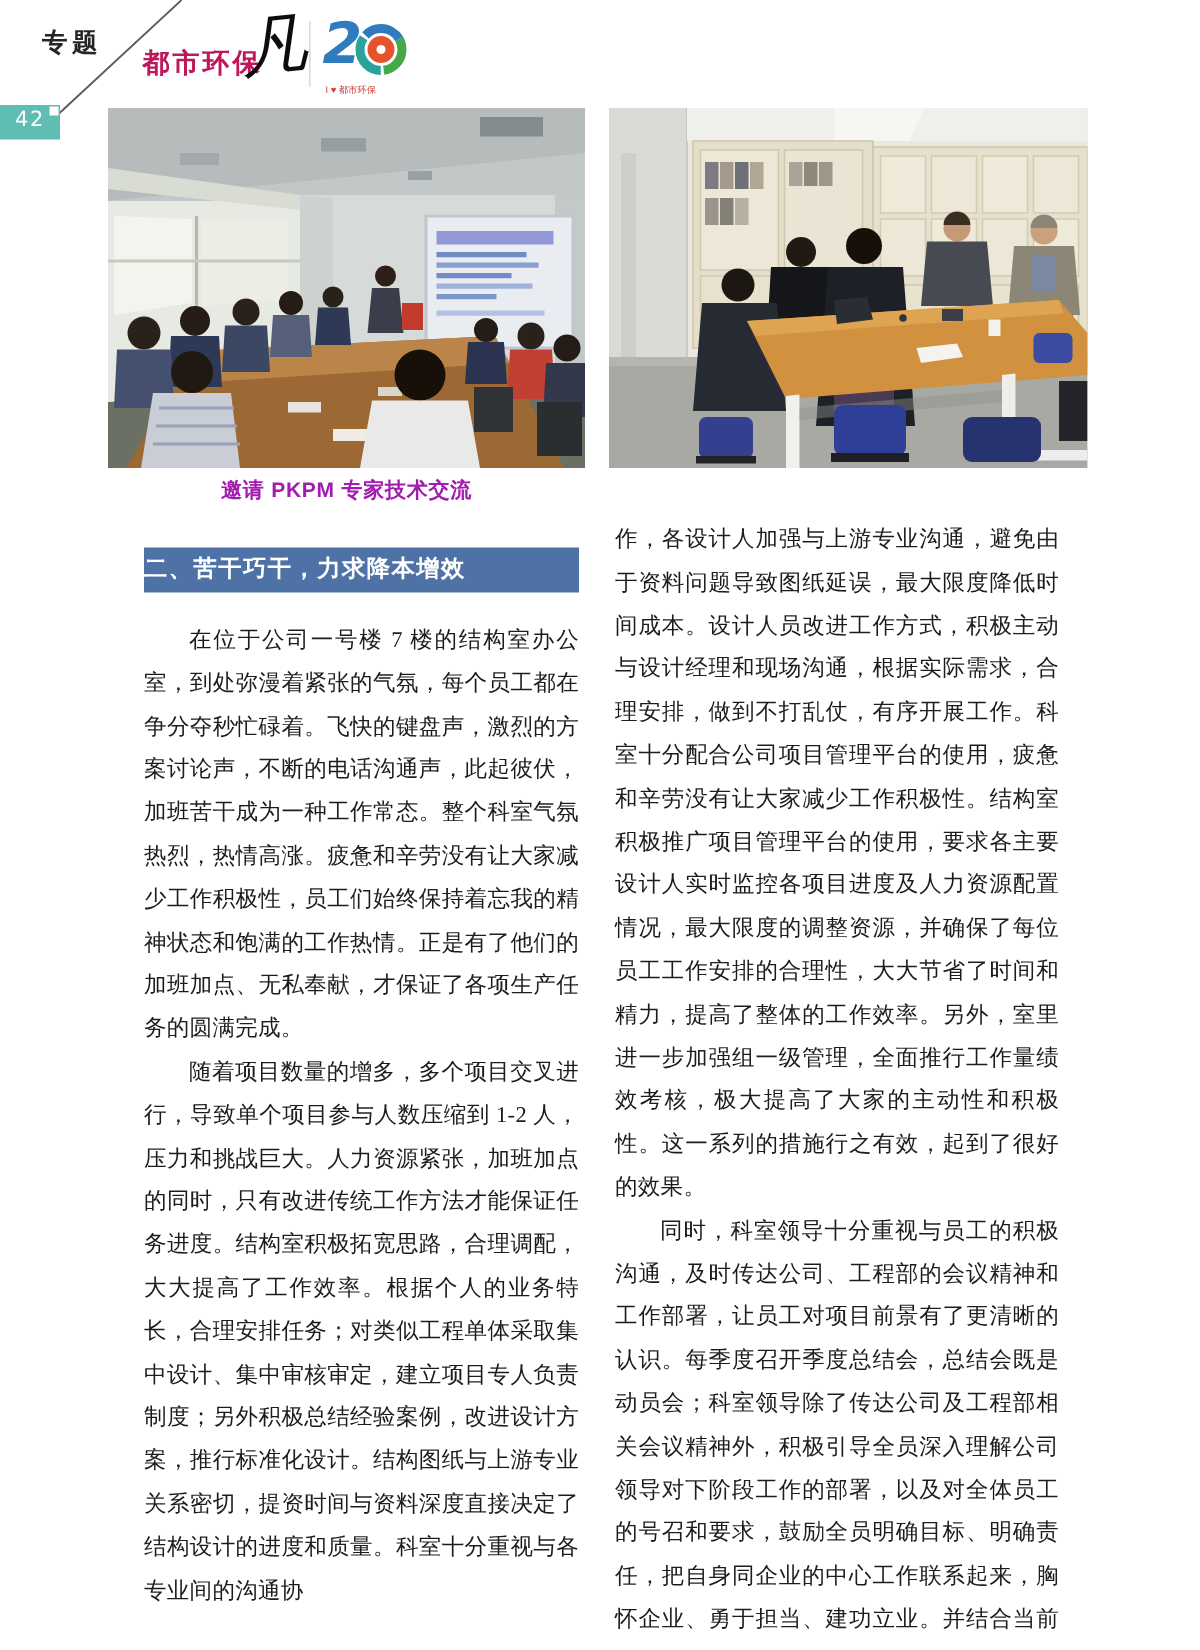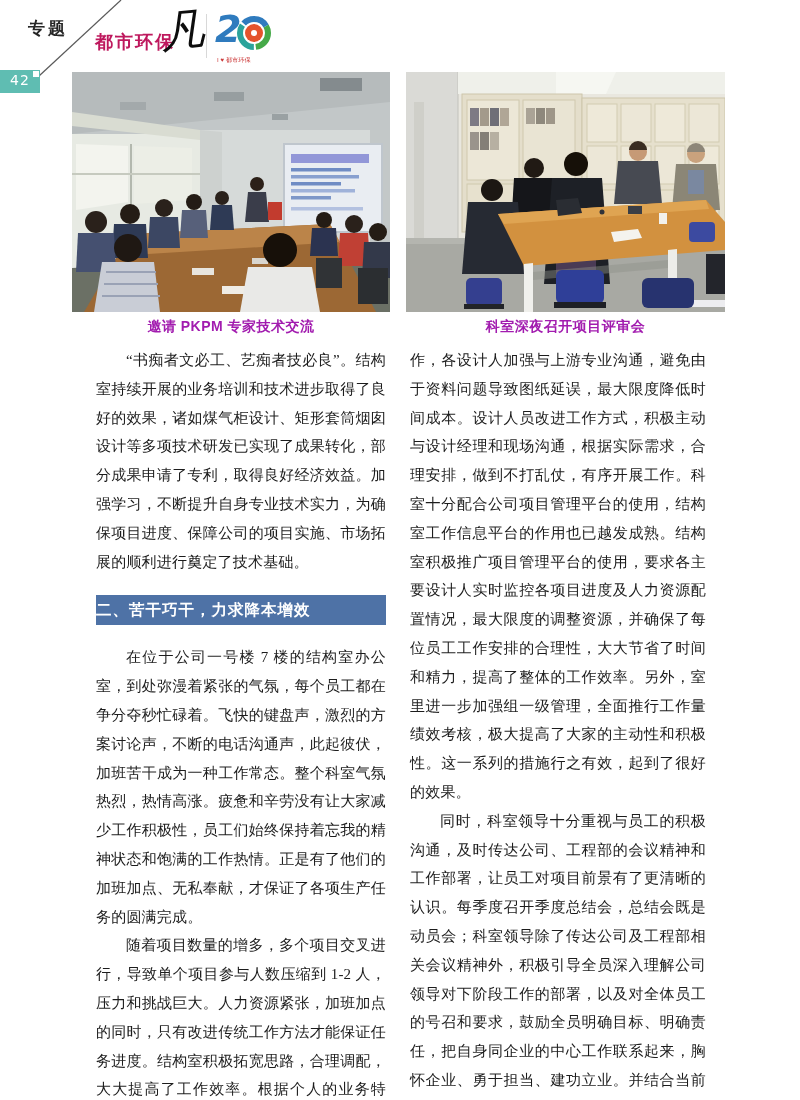--- a/index.html
+++ b/index.html
@@ -253,28 +253,26 @@
       <circle cx="196" cy="140" r="2.5" fill="#30333a"></circle>
 
       <rect x="283" y="150" width="26" height="20" rx="4" fill="#3c4aa0"></rect>
       <rect x="150" y="198" width="48" height="34" rx="6" fill="#2f3f98"></rect>
       <rect x="148" y="230" width="52" height="6" fill="#1d1f24"></rect>
       <rect x="236" y="206" width="52" height="30" rx="6" fill="#27336f"></rect>
       <rect x="60" y="206" width="36" height="28" rx="5" fill="#343f8f"></rect>
       <rect x="58" y="232" width="40" height="5" fill="#222428"></rect>
       <rect x="300" y="182" width="19" height="40" fill="#23252b"></rect>
     </svg>
-    <div class="caption">科室深夜召开项目评审会</div>
   </div>
 
   <div class="col col-left">
-    <p>“书痴者文必工、艺痴者技必良”。结构室持续开展的业务培训和技术进步取得了良好的效果，诸如煤气柜设计、矩形套筒烟囱设计等多项技术研发已实现了成果转化，部分成果申请了专利，取得良好经济效益。加强学习，不断提升自身专业技术实力，为确保项目进度、保障公司的项目实施、市场拓展的顺利进行奠定了技术基础。</p>
     <div class="sec-header">二、苦干巧干，力求降本增效</div>
     <p>在位于公司一号楼 7 楼的结构室办公室，到处弥漫着紧张的气氛，每个员工都在争分夺秒忙碌着。飞快的键盘声，激烈的方案讨论声，不断的电话沟通声，此起彼伏，加班苦干成为一种工作常态。整个科室气氛热烈，热情高涨。疲惫和辛劳没有让大家减少工作积极性，员工们始终保持着忘我的精神状态和饱满的工作热情。正是有了他们的加班加点、无私奉献，才保证了各项生产任务的圆满完成。</p>
     <p>随着项目数量的增多，多个项目交叉进行，导致单个项目参与人数压缩到 1-2 人，压力和挑战巨大。人力资源紧张，加班加点的同时，只有改进传统工作方法才能保证任务进度。结构室积极拓宽思路，合理调配，大大提高了工作效率。根据个人的业务特长，合理安排任务；对类似工程单体采取集中设计、集中审核审定，建立项目专人负责制度；另外积极总结经验案例，改进设计方案，推行标准化设计。结构图纸与上游专业关系密切，提资时间与资料深度直接决定了结构设计的进度和质量。科室十分重视与各专业间的沟通协</p>
   </div>
 
   <div class="col col-right">
-    <p class="cont">作，各设计人加强与上游专业沟通，避免由于资料问题导致图纸延误，最大限度降低时间成本。设计人员改进工作方式，积极主动与设计经理和现场沟通，根据实际需求，合理安排，做到不打乱仗，有序开展工作。科室十分配合公司项目管理平台的使用，结构室工作信息平台的作用也已越发成熟。结构室积极推广项目管理平台的使用，要求各主要设计人实时监控各项目进度及人力资源配置情况，最大限度的调整资源，并确保了每位员工工作安排的合理性，大大节省了时间和精力，提高了整体的工作效率。另外，室里进一步加强组一级管理，全面推行工作量绩效考核，极大提高了大家的主动性和积极性。这一系列的措施行之有效，起到了很好的效果。</p>
+    <p class="cont">作，各设计人加强与上游专业沟通，避免由于资料问题导致图纸延误，最大限度降低时间成本。设计人员改进工作方式，积极主动与设计经理和现场沟通，根据实际需求，合理安排，做到不打乱仗，有序开展工作。科室十分配合公司项目管理平台的使用，疲惫和辛劳没有让大家减少工作积极性。结构室积极推广项目管理平台的使用，要求各主要设计人实时监控各项目进度及人力资源配置情况，最大限度的调整资源，并确保了每位员工工作安排的合理性，大大节省了时间和精力，提高了整体的工作效率。另外，室里进一步加强组一级管理，全面推行工作量绩效考核，极大提高了大家的主动性和积极性。这一系列的措施行之有效，起到了很好的效果。</p>
     <p>同时，科室领导十分重视与员工的积极沟通，及时传达公司、工程部的会议精神和工作部署，让员工对项目前景有了更清晰的认识。每季度召开季度总结会，总结会既是动员会；科室领导除了传达公司及工程部相关会议精神外，积极引导全员深入理解公司领导对下阶段工作的部署，以及对全体员工的号召和要求，鼓励全员明确目标、明确责任，把自身同企业的中心工作联系起来，胸怀企业、勇于担当、建功立业。并结合当前形势和结构室的实际情况，剖析落实各项举措和要求的关键点和着力点。通过深入的总结和动员，员工认识了前期工作中存在的不足，也进一步明确了下一步工作亟待解决的问题和主要任务，为接下来的项目攻坚打下了坚实基础。</p>
   </div>
 
 </div>
 
 </body></html>

